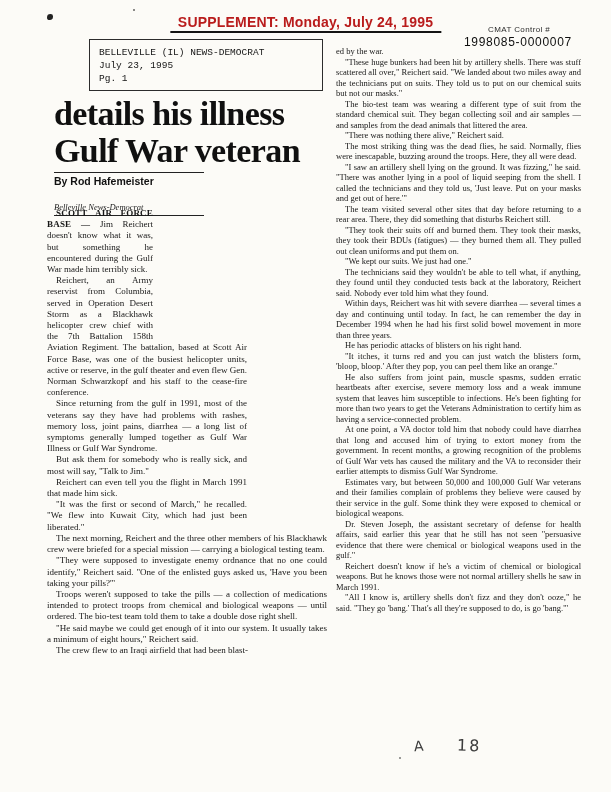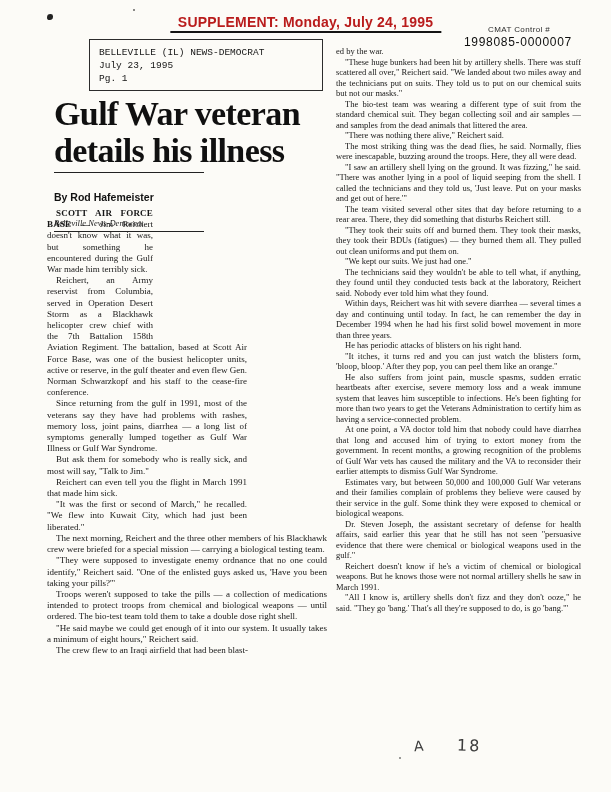--- a/index.html
+++ b/index.html
@@ -46,21 +46,21 @@
     position: absolute; top: 95px; left: 54px; width: 292px;
     font-size: 34px; line-height: 37px; font-weight: bold;
     letter-spacing: -0.6px; color: #101010;
   }
 
   
   .byline { position: absolute; top: 172px; left: 54px; width: 150px; }
   .byline-author {
     font-family: "Liberation Sans", sans-serif;
     font-weight: bold; font-size: 10.5px;
-    border-top: 1px solid #222; padding-top: 18px; color: #111;
+    border-top: 1px solid #222; padding-top: 2px; color: #111;
   }
   .byline-credit {
     font-style: italic; font-size: 8.5px; color: #222;
     border-bottom: 1px solid #222; padding-bottom: 3px; margin-top: 15px;
   }
 
   
   .column {
     position: absolute;
     text-align: justify;
@@ -103,22 +103,22 @@
   <div class="control-number">1998085-0000007</div>
 </div>
 
 <div class="source-box">
   <div>BELLEVILLE (IL) NEWS-DEMOCRAT</div>
   <div>July 23, 1995</div>
   <div>Pg. 1</div>
 </div>
 
 <div class="headline">
+  <div>details his illness</div>
   <div>Gulf War veteran</div>
-  <div>details his illness</div>
 </div>
 
 <div class="byline">
   <div class="byline-author">By Rod Hafemeister</div>
   <div class="byline-credit">Belleville News-Democrat</div>
 </div>
 
 <div class="column col-left">
   <div class="cutout-1"></div>
   <div class="cutout-2"></div>

